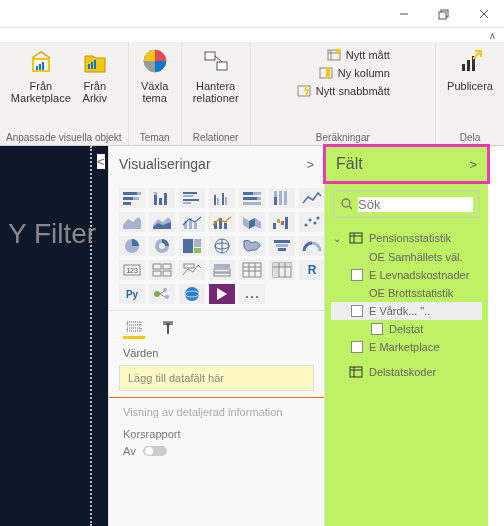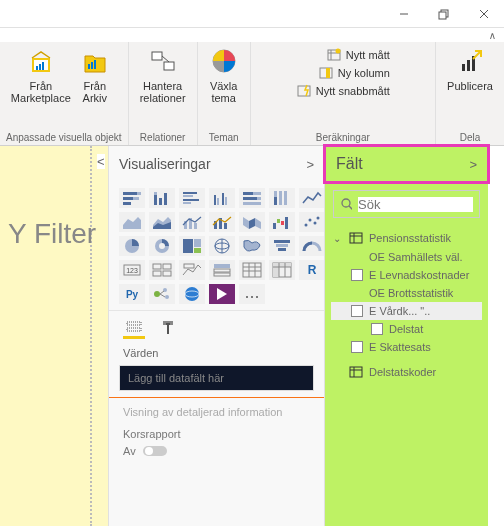--- a/index.html
+++ b/index.html
@@ -13,40 +13,40 @@
   .ribbon-group:last-child { border-right:none; }
   .rg-items { flex:1; display:flex; align-items:flex-start; gap:6px; }
   .rg-label { font-size:10px; color:#666; margin-top:2px; }
   .rbtn { display:flex; flex-direction:column; align-items:center; width:56px; cursor:pointer; text-align:center; }
   .rbtn .lbl { font-size:11px; color:#333; line-height:1.1; margin-top:4px; }
   .rbtn-narrow { width:40px; }
   .rbtn-list { display:flex; flex-direction:column; align-items:flex-end; gap:4px; padding-top:2px; }
   .rbtn-list .li { display:flex; align-items:center; gap:4px; font-size:11px; color:#333; cursor:pointer; }
   .rbtn-list svg { flex-shrink:0; }
   .content { display:flex; height:380px; }
-  .canvas { width:108px; position:relative; background:#fef9c3; }
+  .canvas { width:108px; position:relative; background:#0f172a; }
   .canvas .inner { position:absolute; left:0; top:0; width:100%; height:100%; }
   .dotted { border-right:2px dotted #bbb; height:100%; position:absolute; left:90px; top:0; }
   .mark { position:absolute; left:8px; top:72px; font-size:28px; color:#888; font-weight:400; white-space:nowrap; pointer-events:none; }
   .panel { border-left:1px solid #e0e0e0; display:flex; flex-direction:column; }
   .vis-panel { width:216px; background:#f8f8f8; }
   .fields-panel { width:164px; background:#bef264; }
   .panel-header { height:36px; display:flex; align-items:center; padding:0 10px; font-size:14px; color:#555; position:relative; }
   .panel-header .chevL { position:absolute; left:-12px; top:8px; font-size:13px; color:#666; background:#fff; }
   .panel-header .chevR { margin-left:auto; font-size:13px; color:#666; }
   .fields-header-box { border:3px solid #e83ab8; margin:-2px -2px 0 -2px; height:40px; display:flex; align-items:center; padding:0 10px; font-size:16px; color:#555; }
   .fields-header-box .chevR { margin-left:auto; font-size:13px; color:#666; }
   .vis-grid { display:grid; grid-template-columns: repeat(7, 26px); gap:4px; padding:6px 10px; }
   .vis-tile { width:26px; height:20px; background:#f0f0f0; display:flex; align-items:center; justify-content:center; cursor:pointer; }
   .vis-tile svg { width:22px; height:18px; }
   .mode-tabs { display:flex; gap:12px; padding:6px 14px; border-top:1px solid #e5e5e5; }
   .mode-tab { width:22px; height:22px; display:flex; align-items:center; justify-content:center; cursor:pointer; }
   .mode-tab.active { border-bottom:3px solid #f2c811; }
   .sect-label { font-size:11px; color:#666; padding:2px 14px 4px; }
-  .drop { margin:2px 10px; background:#0f172a; border:1px solid #ddd; padding:6px 8px; font-size:11px; color:#888; cursor:pointer; }
+  .drop { margin:2px 10px; background:#fef9c3; border:1px solid #ddd; padding:6px 8px; font-size:11px; color:#888; cursor:pointer; }
   .sub-label-faded { font-size:11px; color:#aaa; padding:8px 14px 4px; border-top:1px solid #f97316; margin-top:4px;}
   .korslabel { font-size:11px; color:#777; padding:6px 14px 2px; }
   .korsrow { display:flex; align-items:center; gap:6px; padding:2px 14px; font-size:11px; color:#777; }
   .search { margin:6px 8px; border:1px solid #ccc; height:28px; display:flex; align-items:center; padding:0 6px; gap:6px; }
   .search input { border:none; outline:none; font-size:13px; width:100%; color:#666; }
   .tree { padding:4px 6px; font-size:12px; }
   .tbl-row { display:flex; align-items:center; gap:6px; padding:4px 2px; cursor:pointer; }
   .tbl-row .exp { font-size:10px; color:#666; width:10px; }
   .fld { display:flex; align-items:center; gap:6px; padding:3px 2px 3px 20px; cursor:pointer; color:#444; }
   .fld.sel { background:#eee; font-size:14px; color:#666; }
@@ -105,48 +105,48 @@
           </svg>
         <span class="lbl" style="white-space:pre-line">Från
 Arkiv</span>
       </div>
     </div>
     <div class="rg-label">Anpassade visuella objekt</div>
   </div>
 
   <div class="ribbon-group">
     <div class="rg-items">
-      <div class="rbtn">
-        <svg width="30" height="30">
-            <rect x="4" y="6" width="10" height="8" fill="#fff" stroke="#555"></rect>
-            <rect x="16" y="16" width="10" height="8" fill="#fff" stroke="#555"></rect>
-            <line x1="14" y1="10" x2="21" y2="16" stroke="#555"></line>
-          </svg>
-        <span class="lbl" style="white-space:pre-line">Hantera
-relationer</span>
-      </div>
-    </div>
-    <div class="rg-label">Relationer</div>
-  </div>
-
-  <div class="ribbon-group">
-    <div class="rg-items">
       <div class="rbtn rbtn-narrow">
         <svg width="30" height="30">
             <circle cx="15" cy="15" r="11" fill="none" stroke="#999"></circle>
             <path d="M15 4 A11 11 0 0 1 26 15 L15 15 Z" fill="#e74856"></path>
             <path d="M26 15 A11 11 0 0 1 15 26 L15 15 Z" fill="#0078d4"></path>
             <path d="M15 26 A11 11 0 0 1 4 15 L15 15 Z" fill="#999"></path>
             <path d="M4 15 A11 11 0 0 1 15 4 L15 15 Z" fill="#f2c811"></path>
           </svg>
         <span class="lbl" style="white-space:pre-line">Växla
 tema</span>
       </div>
     </div>
     <div class="rg-label">Teman</div>
+  </div>
+
+  <div class="ribbon-group">
+    <div class="rg-items">
+      <div class="rbtn">
+        <svg width="30" height="30">
+            <rect x="4" y="6" width="10" height="8" fill="#fff" stroke="#555"></rect>
+            <rect x="16" y="16" width="10" height="8" fill="#fff" stroke="#555"></rect>
+            <line x1="14" y1="10" x2="21" y2="16" stroke="#555"></line>
+          </svg>
+        <span class="lbl" style="white-space:pre-line">Hantera
+relationer</span>
+      </div>
+    </div>
+    <div class="rg-label">Relationer</div>
   </div>
 
   <div class="ribbon-group" style="flex:1">
     <div class="rg-items">
       <div class="rbtn-list">
         <div class="li">
           <svg width="16" height="14">
               <rect x="2" y="2" width="12" height="10" fill="none" stroke="#888"></rect>
               <line x1="5" y1="2" x2="5" y2="12" stroke="#888"></line>
               <line x1="2" y1="5" x2="14" y2="5" stroke="#888"></line>
@@ -511,21 +511,21 @@
       <div class="fld sel">
           <span class="cb"></span>
           <span class="noexp">E Vårdk... "..</span>
         </div>
       <div class="fld child">
           <span class="cb"></span>
           <span class="noexp">Delstat</span>
         </div>
       <div class="fld">
           <span class="cb"></span>
-          <span class="noexp">E Skattesats</span>
+          <span class="noexp">E Marketplace</span>
         </div>
       <div class="tbl-row" style="margin-top:6px">
         <span class="exp"></span>
         <svg width="14" height="12">
             <rect x="1" y="1" width="12" height="10" fill="none" stroke="#333"></rect>
             <line x1="1" y1="4" x2="13" y2="4" stroke="#333"></line>
             <line x1="5" y1="1" x2="5" y2="11" stroke="#333"></line>
           </svg>
         <span class="noexp">Delstatskoder</span>
       </div>

